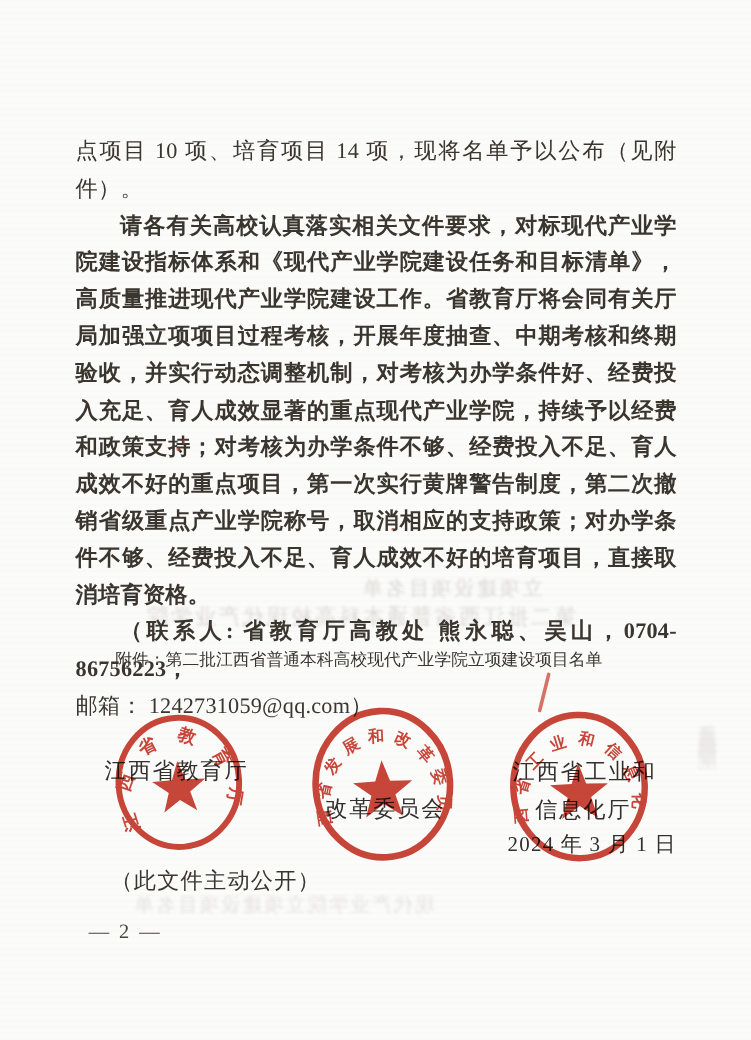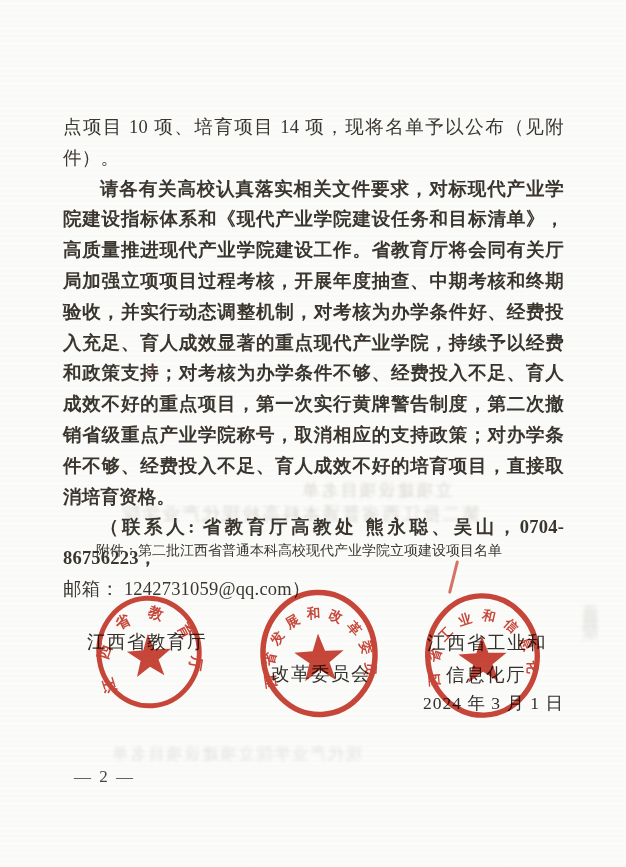--- a/index.html
+++ b/index.html
@@ -138,20 +138,21 @@
     <svg viewBox="-64 -68 128 136">
       <ellipse rx="56" ry="61" fill="none" stroke="#c6372a" stroke-width="5.5"></ellipse>
       <path id="arcSeal3" d="M -42 36 A 46 51 0 1 1 42 36" fill="none"></path>
       <text font-size="13.5" fill="#c6372a" letter-spacing="9" font-weight="bold">
         <textPath href="#arcSeal3" startOffset="50%" text-anchor="middle">江西省工业和信息化厅</textPath>
       </text>
       <polygon transform="translate(0,6)" points="0,-26 6.2,-8.5 24.7,-8 10,3.2 15.3,21 0,10.5 -15.3,21 -10,3.2 -24.7,-8 -6.2,-8.5" fill="#c6372a"></polygon>
     </svg>
   </div>
 
+  <div class="disclosure">（此文件主动公开）</div>
 
   <div class="pagenum">— 2 —</div>
 
   <div class="stray-mark"></div>
   <div class="speck s1"></div>
   <div class="speck s2"></div>
   <div class="speck s3"></div>
 
 </div>
 

